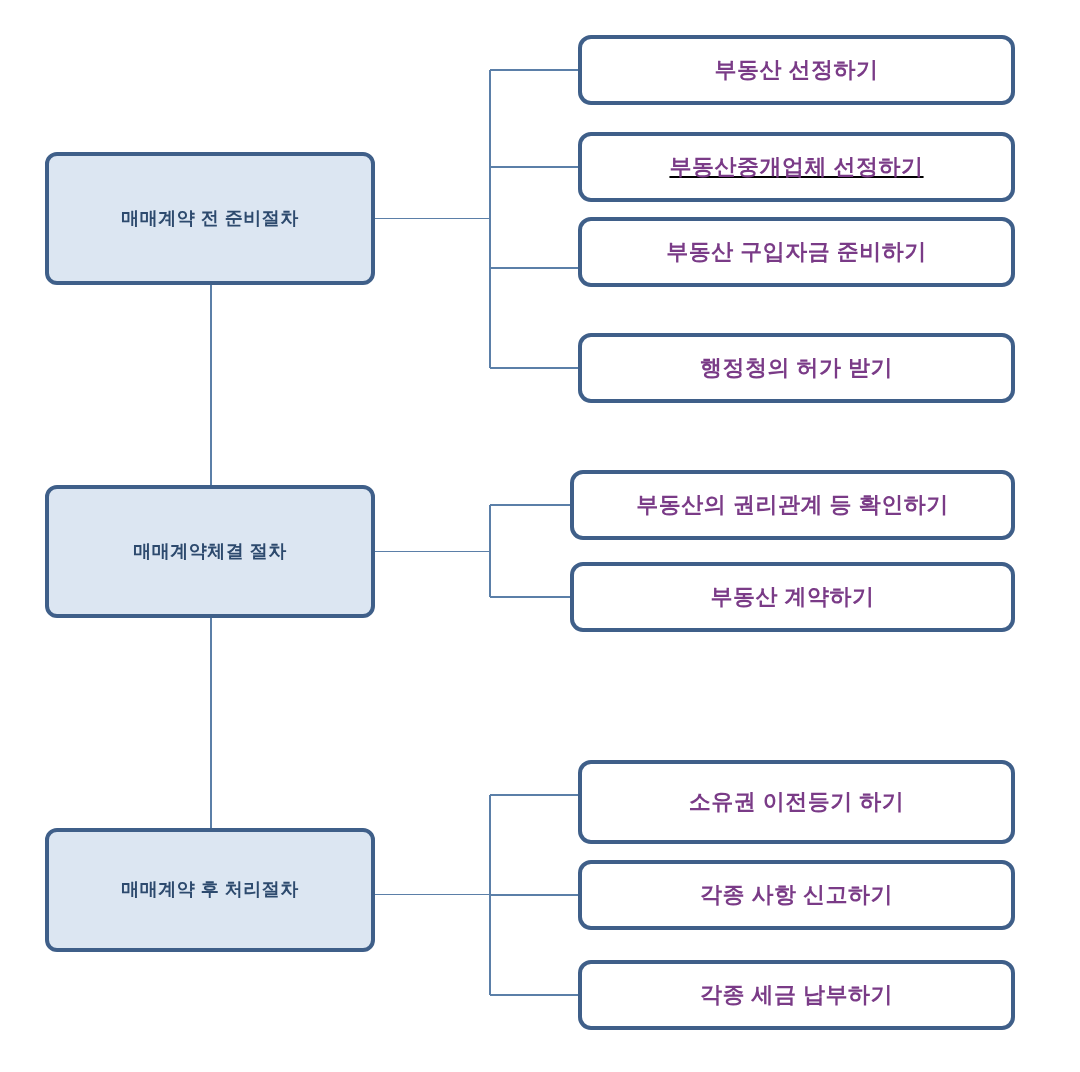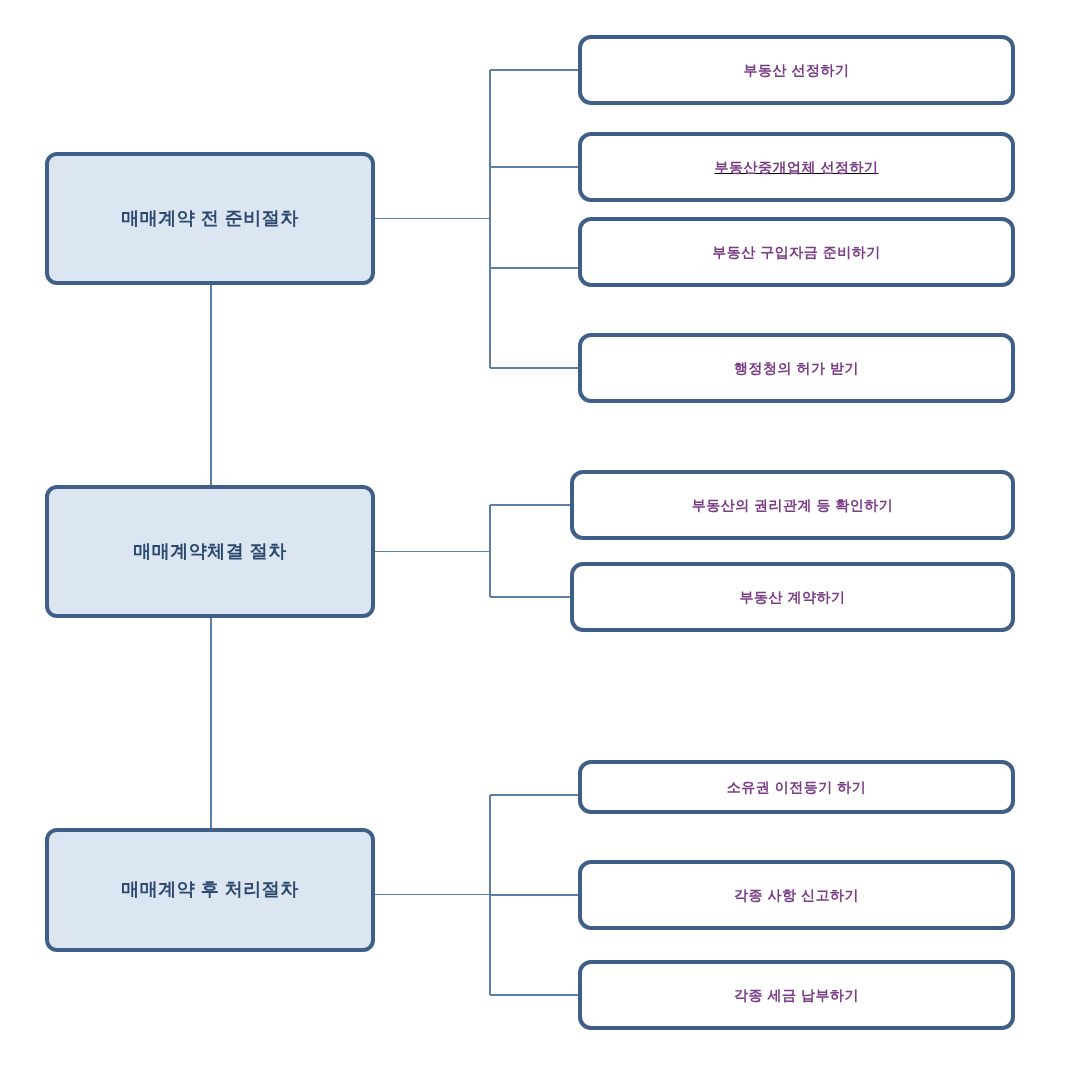--- a/index.html
+++ b/index.html
@@ -51,21 +51,21 @@
     background:#ffffff;
     border:4px solid #3f5f89;
     border-radius:13px;
     display:flex;
     align-items:center;
     justify-content:center;
     text-align:center;
   }
   .task-label{
     color:#7a3b87;
-    font-size:14px;
+    font-size:22px;
     font-weight:bold;
     letter-spacing:.5px;
     line-height:1.3;
     white-space:nowrap;
   }
 </style>
 </head>
 <body>
 
 <div id="canvas">
@@ -110,21 +110,21 @@
       </div>
       <div class="task-box" style="left: 570px; top: 470px; width: 445px; height: 70px;">
         <span class="task-label">부동산의 권리관계 등 확인하기</span>
       </div>
       <div class="task-box" style="left: 570px; top: 562px; width: 445px; height: 70px;">
         <span class="task-label">부동산 계약하기</span>
       </div>
       <div class="stage-node" style="left: 45px; top: 828px; width: 330px; height: 124px;">
         <span class="stage-label">매매계약 후 처리절차</span>
       </div>
-      <div class="task-box" style="left: 578px; top: 760px; width: 437px; height: 54px;">
+      <div class="task-box" style="left: 578px; top: 760px; width: 437px; height: 84px;">
         <span class="task-label">소유권 이전등기 하기</span>
       </div>
       <div class="task-box" style="left: 578px; top: 860px; width: 437px; height: 70px;">
         <span class="task-label">각종 사항 신고하기</span>
       </div>
       <div class="task-box" style="left: 578px; top: 960px; width: 437px; height: 70px;">
         <span class="task-label">각종 세금 납부하기</span>
       </div>
     </div>
 

